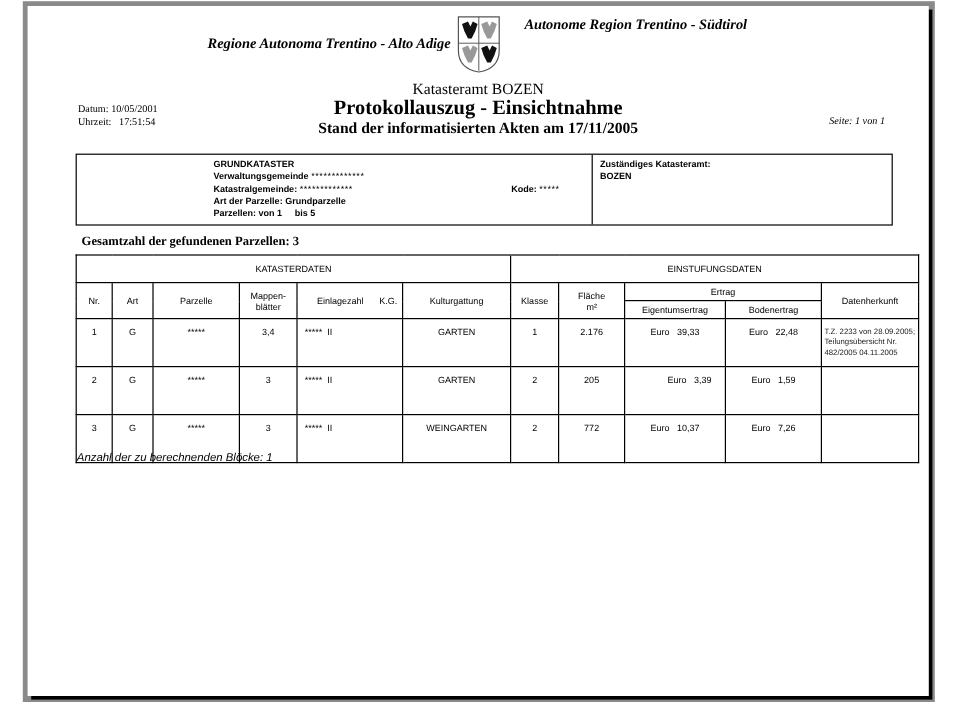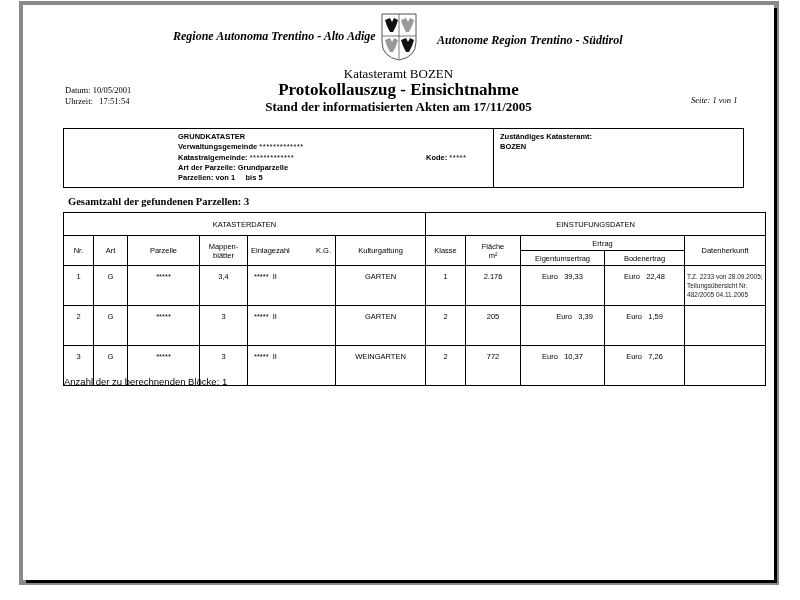--- a/index.html
+++ b/index.html
@@ -19,40 +19,40 @@
   .search .c2 { position:absolute; left:111px; top:0; width:318px; height:58px; border-right:1px solid #000; }
   .search .c3 { position:absolute; left:430px; top:0; width:249px; height:58px; }
   .search .ln { position:absolute; white-space:nowrap; line-height:9px; }
   .stars { font-weight:normal; letter-spacing:0.5px; }
   .gesamt { position:absolute; left:45px; top:191px; font-family:"Liberation Serif", serif; font-weight:bold; font-size:10.5px; }
   table.grid { position:absolute; left:40px; top:207px; border-collapse:collapse; width:702px; font-size:7.5px; table-layout:fixed; }
   table.grid td, table.grid th { border:1px solid #000; padding:0; text-align:center; vertical-align:middle; font-weight:normal; }
   .b { font-weight:bold; }
   .rowh td { height:31px; vertical-align:top !important; padding-top:6px !important; }
   .note { font-size:6.5px; text-align:left !important; line-height:9px; padding:2px !important; color:#222; }
-  .anz { position:absolute; left:41px; top:371px; font-size:9.5px; }
+  .anz { position:absolute; left:41px; top:371px; font-size:9.5px;font-style:italic; }
 </style>
 </head>
 <body>
 
 <div class="frame"></div>
 <div class="page">
 
   <div class="abs hdr-it serif" style="left:128px; top:24px;margin-left:22px;">Regione Autonoma Trentino - Alto Adige</div>
   <svg class="crest" viewBox="0 0 40 50">
     <rect x="0" y="0" width="40" height="50" fill="#fff"></rect>
     <path d="M3 2 H37 V30 Q37 45 20 48 Q3 45 3 30 Z" fill="#fff" stroke="#555" stroke-width="1"></path>
     <line x1="20" y1="2" x2="20" y2="47" stroke="#555" stroke-width="0.8"></line>
     <line x1="3" y1="24" x2="37" y2="24" stroke="#555" stroke-width="0.8"></line>
     <path d="M6 8 L11 6 L13 10 L15 6 L19 8 L17 14 L14 20 L11 20 L8 14 Z" fill="#111"></path>
     <path d="M22 8 L27 6 L29 10 L31 6 L35 8 L33 14 L30 20 L27 20 L24 14 Z" fill="#999"></path>
     <path d="M6 28 L11 26 L13 30 L15 26 L19 28 L17 34 L14 40 L11 40 L8 34 Z" fill="#999"></path>
     <path d="M22 28 L27 26 L29 30 L31 26 L35 28 L33 34 L30 40 L27 40 L24 34 Z" fill="#111"></path>
   </svg>
-  <div class="abs hdr-it serif" style="left:414px; top:28px;">Autonome Region Trentino - Südtirol</div>
+  <div class="abs hdr-it serif" style="left:414px; top:8px;">Autonome Region Trentino - Südtirol</div>
 
   <div class="abs small-serif" style="left:42px; top:80px;">
     <span>Datum:</span>
     <span>10/05/2001</span>
   </div>
   <div class="abs small-serif" style="left:42px; top:91px;">
     <span>Uhrzeit:</span>&nbsp;&nbsp;
     <span>17:51:54</span>
   </div>
 
@@ -95,21 +95,21 @@
     <tbody>
         <tr style="height:23px;">
       <td colspan="6" class="b" style="border-right:none;">KATASTERDATEN</td>
       <td colspan="5" class="b">EINSTUFUNGSDATEN</td>
     </tr>
     <tr style="height:15px;">
       <td rowspan="2">Nr.</td>
       <td rowspan="2">Art</td>
       <td rowspan="2">Parzelle</td>
       <td rowspan="2" style="line-height:9px;"><span>Mappen-</span><br><span>blätter</span></td>
-      <td rowspan="2" style="text-align:left; padding-left:3px;margin-left:22px;"><span>Einlagezahl</span><span style="float:right; padding-right:4px;">K.G.</span></td>
+      <td rowspan="2" style="text-align:center; padding-left:3px;margin-left:22px;"><span>Einlagezahl</span><span style="float:right; padding-right:4px;">K.G.</span></td>
       <td rowspan="2">Kulturgattung</td>
       <td rowspan="2">Klasse</td>
       <td rowspan="2" style="line-height:9px;"><span>Fläche</span><br><span>m²</span></td>
       <td colspan="2">Ertrag</td>
       <td rowspan="2" class="b">Datenherkunft</td>
     </tr>
     <tr style="height:15px;">
       <td>Eigentumsertrag</td>
       <td>Bodenertrag</td>
     </tr>

